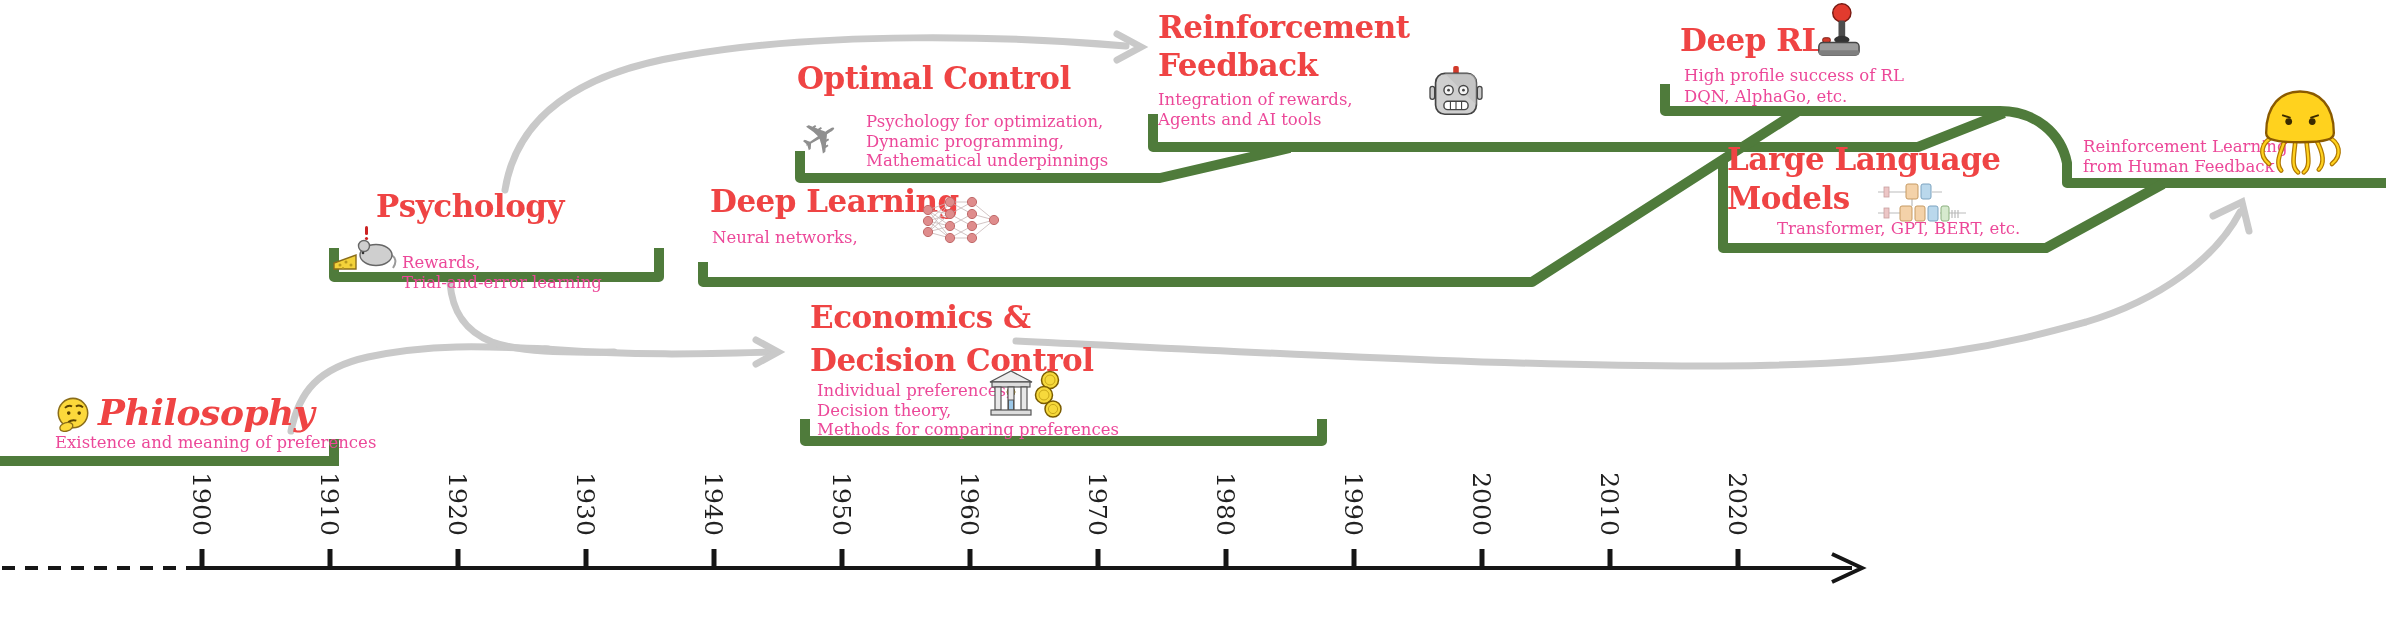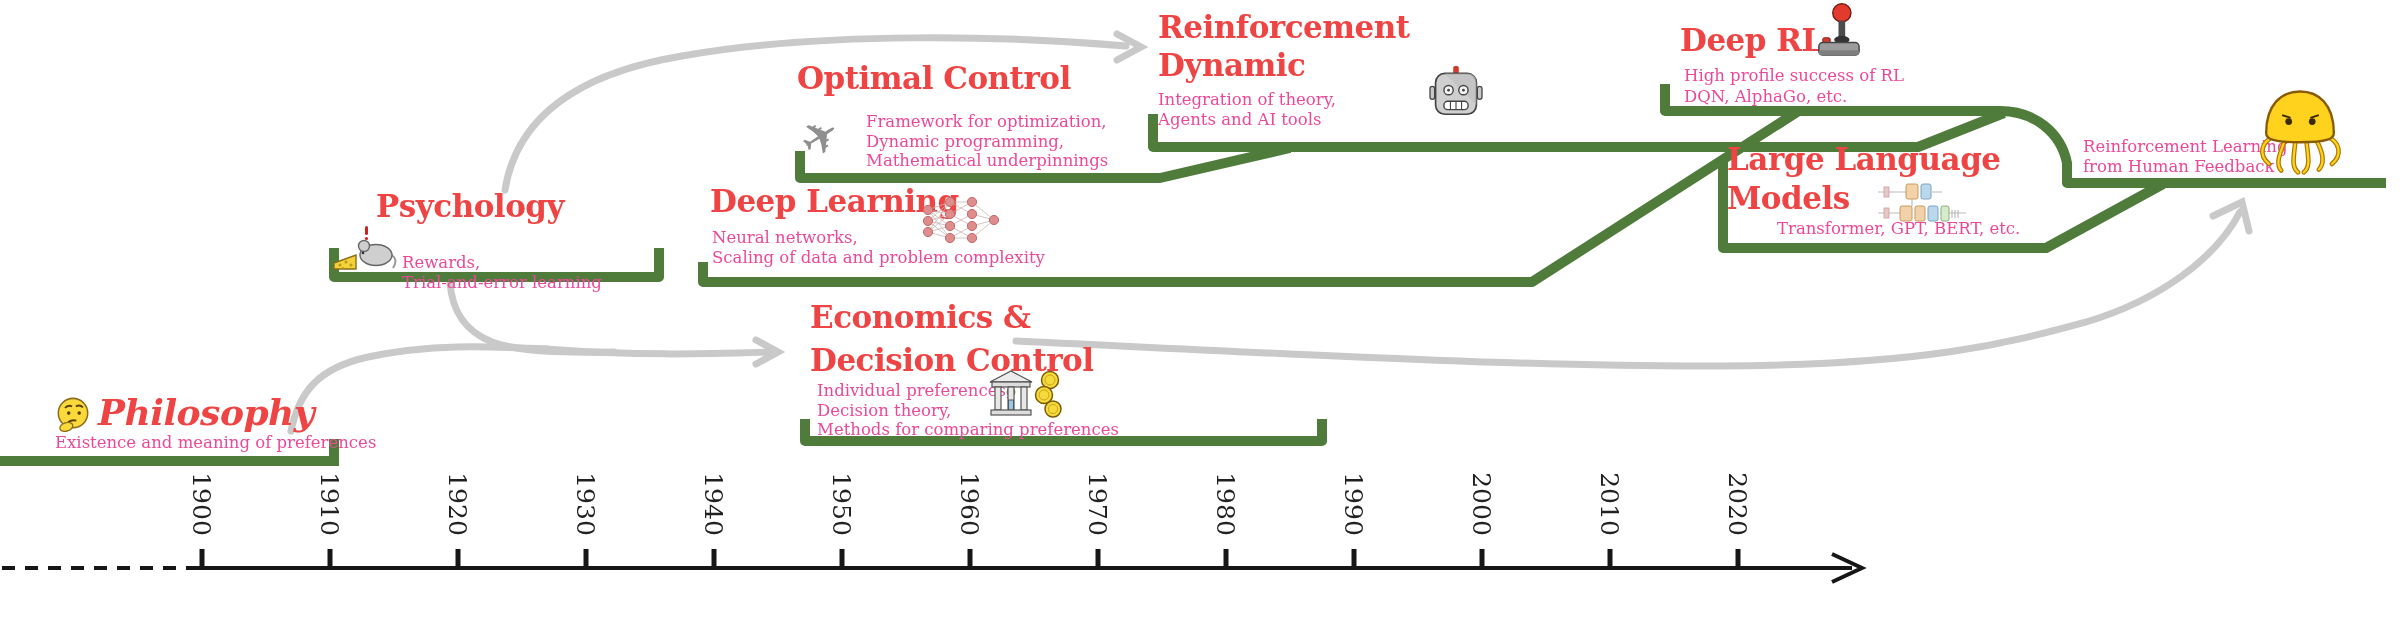--- a/index.html
+++ b/index.html
@@ -108,21 +108,21 @@
       <span>Trial-and-error learning</span>
   </div>
 
   <div class="t" style="left:797px;top:60px;font-size:31px;">
     <span>Optimal Control</span>
   </div>
   <div class="ic" style="left:800px;top:108px;width:52px;height:52px;">
     <div style="font-family:'DejaVu Sans',sans-serif;font-size:46px;color:#8f8f8f;transform:rotate(-32deg);line-height:52px;">✈</div>
   </div>
   <div class="s" style="left:866px;top:112px;">
-    <span>Framework for optimization,</span>
+    <span>Psychology for optimization,</span>
       <span>Dynamic programming,</span>
       <span>Mathematical underpinnings</span>
   </div>
 
   <div class="t" style="left:710px;top:183px;font-size:31px;">
     <span>Deep Learning</span>
   </div>
   <div class="ic" style="left:920px;top:194px;">
     <svg width="80" height="52" viewBox="0 0 80 52">
       <g stroke="#c6b6b6" stroke-width="0.8">
@@ -141,44 +141,43 @@
         <circle cx="52" cy="8" r="4.6"></circle>
           <circle cx="52" cy="20" r="4.6"></circle>
           <circle cx="52" cy="32" r="4.6"></circle>
           <circle cx="52" cy="44" r="4.6"></circle>
         <circle cx="74" cy="26" r="4.6"></circle>
       </g>
     </svg>
   </div>
   <div class="s" style="left:712px;top:228px;">
     <span>Neural networks,</span>
-      <span>Scaling of data and problem complexity</span>
   </div>
 
   <div class="t" style="left:1158px;top:8px;font-size:31px;line-height:38px;">
     <span>Reinforcement</span>
-      <span>Dynamic</span>
+      <span>Feedback</span>
   </div>
   <div class="ic" style="left:1428px;top:66px;">
     <svg width="56" height="52" viewBox="0 0 60 56">
       <rect x="27" y="0" width="6" height="9" rx="2" fill="#d23a2a"></rect>
       <rect x="2" y="22" width="5" height="14" rx="2.5" fill="#c9c9c9" stroke="#444" stroke-width="1.4"></rect>
       <rect x="53" y="22" width="5" height="14" rx="2.5" fill="#c9c9c9" stroke="#444" stroke-width="1.4"></rect>
       <rect x="8" y="8" width="44" height="44" rx="10" fill="#cfcfcf" stroke="#444" stroke-width="1.8"></rect>
       <path d="M18 8 L52 42 L52 18 Q52 8 42 8 Z" fill="#bdbdbd" opacity="0.6"></path>
       <circle cx="22" cy="26" r="5" fill="#f4f4f4" stroke="#444" stroke-width="1.5"></circle>
       <circle cx="38" cy="26" r="5" fill="#f4f4f4" stroke="#444" stroke-width="1.5"></circle>
       <circle cx="22" cy="26" r="1.5" fill="#444"></circle>
         <circle cx="38" cy="26" r="1.5" fill="#444"></circle>
       <rect x="17" y="38" width="26" height="9" rx="4" fill="#ffffff" stroke="#444" stroke-width="1.5"></rect>
       <path d="M24 38 V47 M30 38 V47 M36 38 V47" stroke="#444" stroke-width="1.2"></path>
     </svg>
   </div>
   <div class="s" style="left:1158px;top:90px;">
-    <span>Integration of theory,</span>
+    <span>Integration of rewards,</span>
       <span>Agents and AI tools</span>
   </div>
 
   <div class="t" style="left:810px;top:296px;font-size:31px;line-height:43px;">
     <span>Economics &amp;</span>
       <span>Decision Control</span>
   </div>
   <div class="ic" style="left:988px;top:370px;">
     <svg width="76" height="48" viewBox="0 0 76 48">
       <polygon points="23,1 44,12 2,12" fill="#ececec" stroke="#555" stroke-width="1.3"></polygon>

